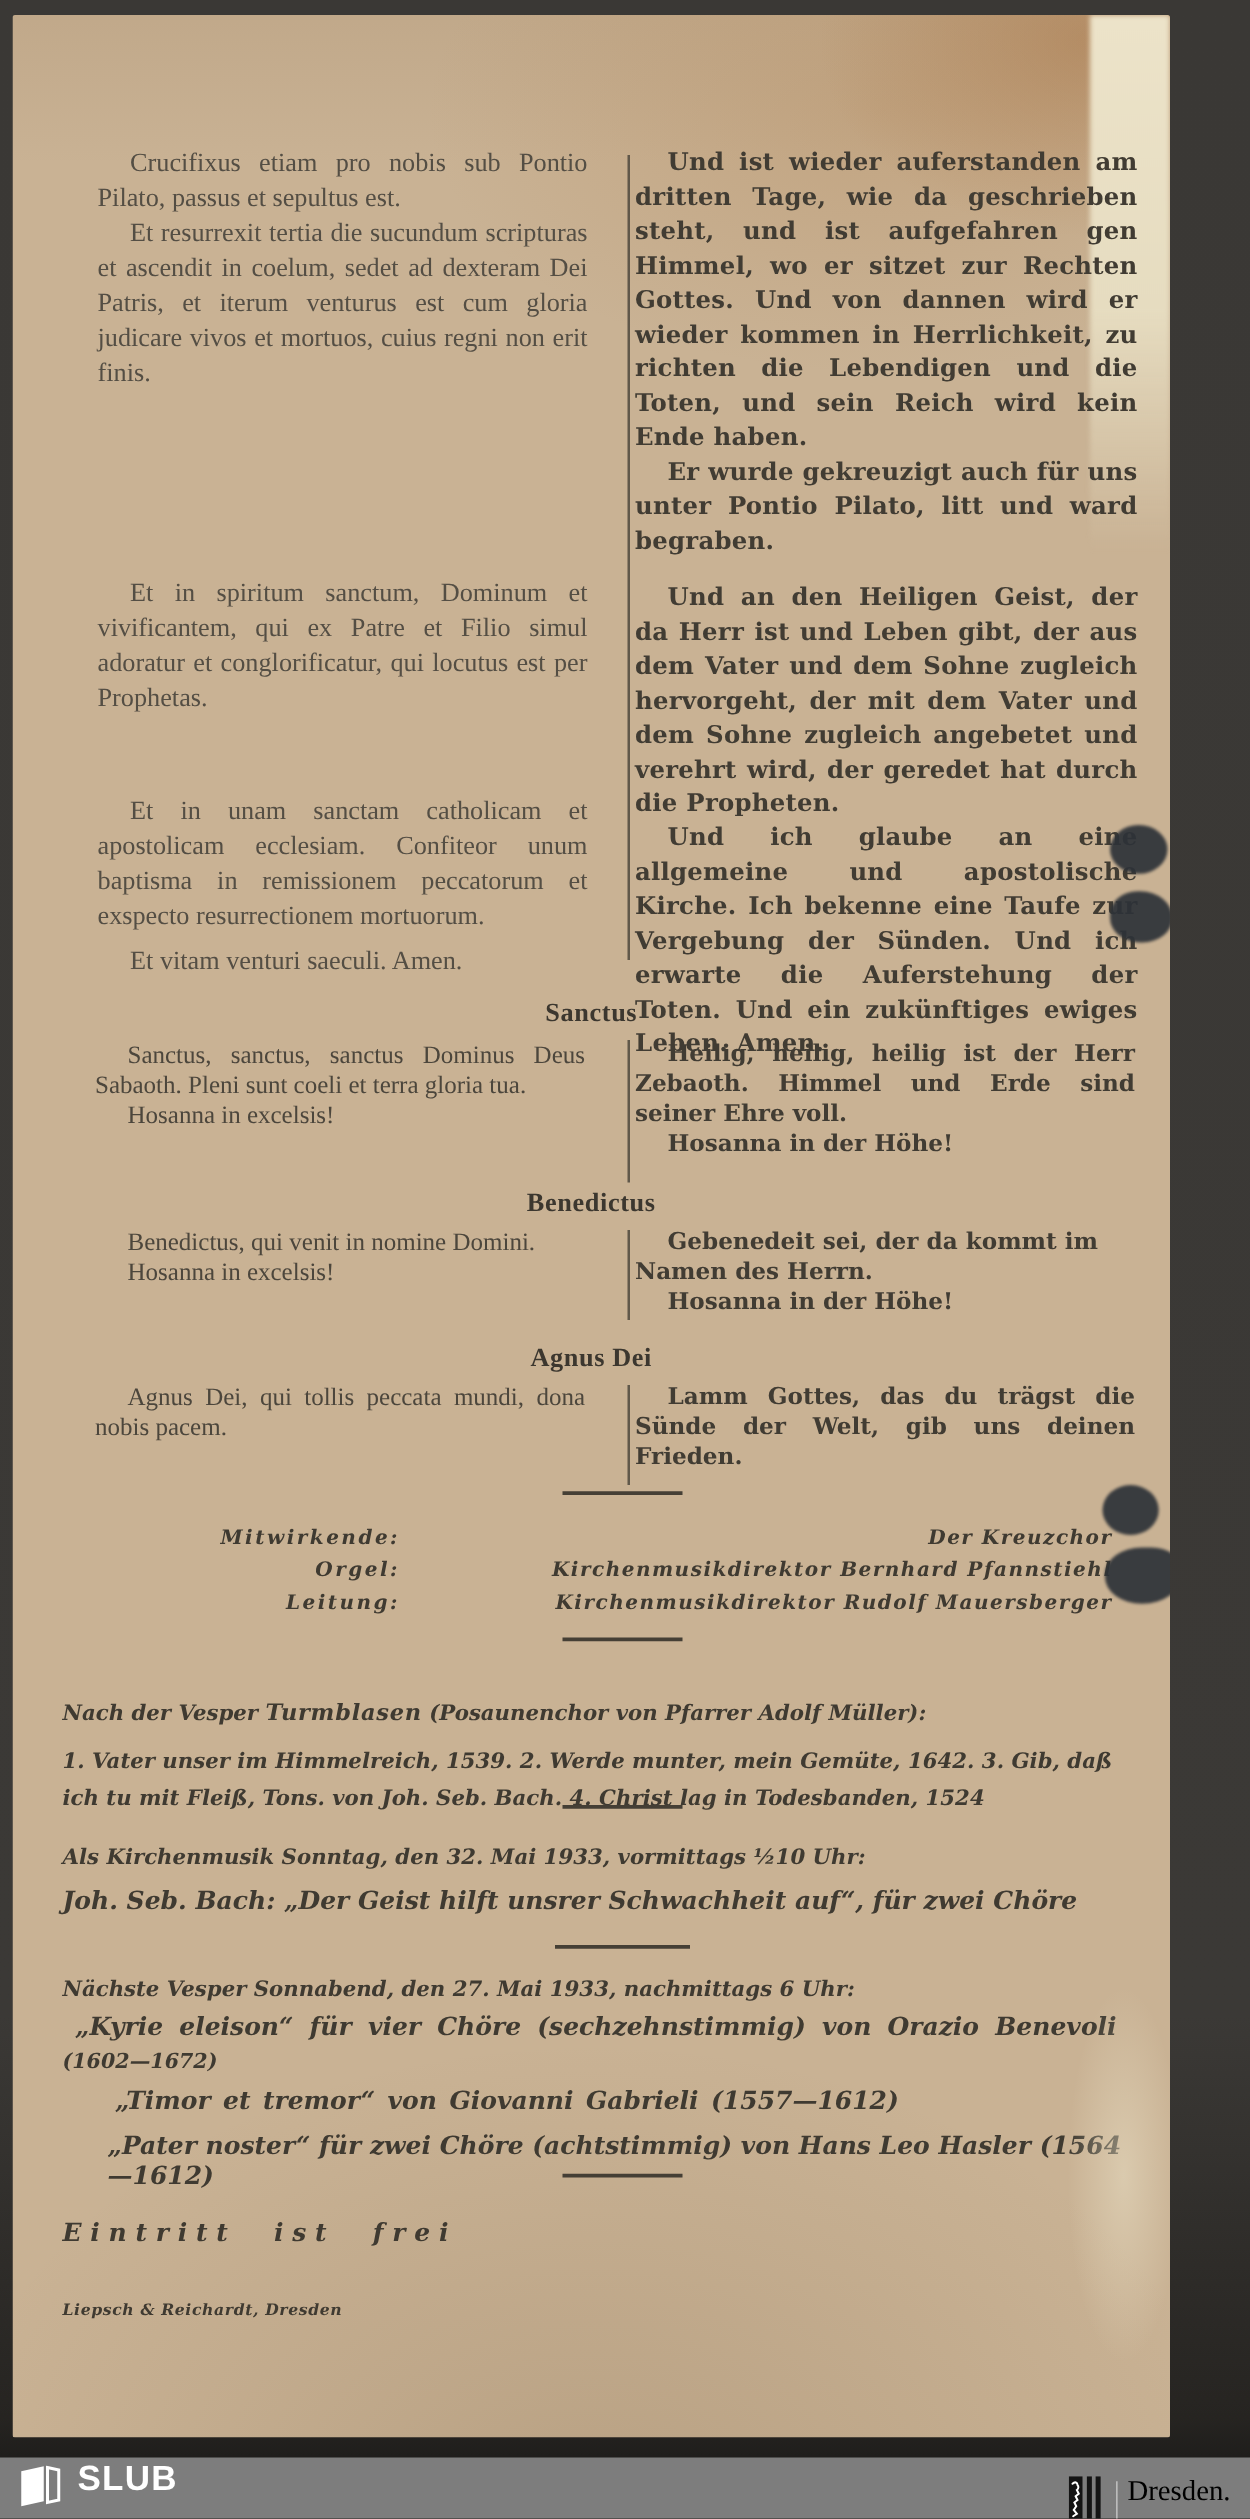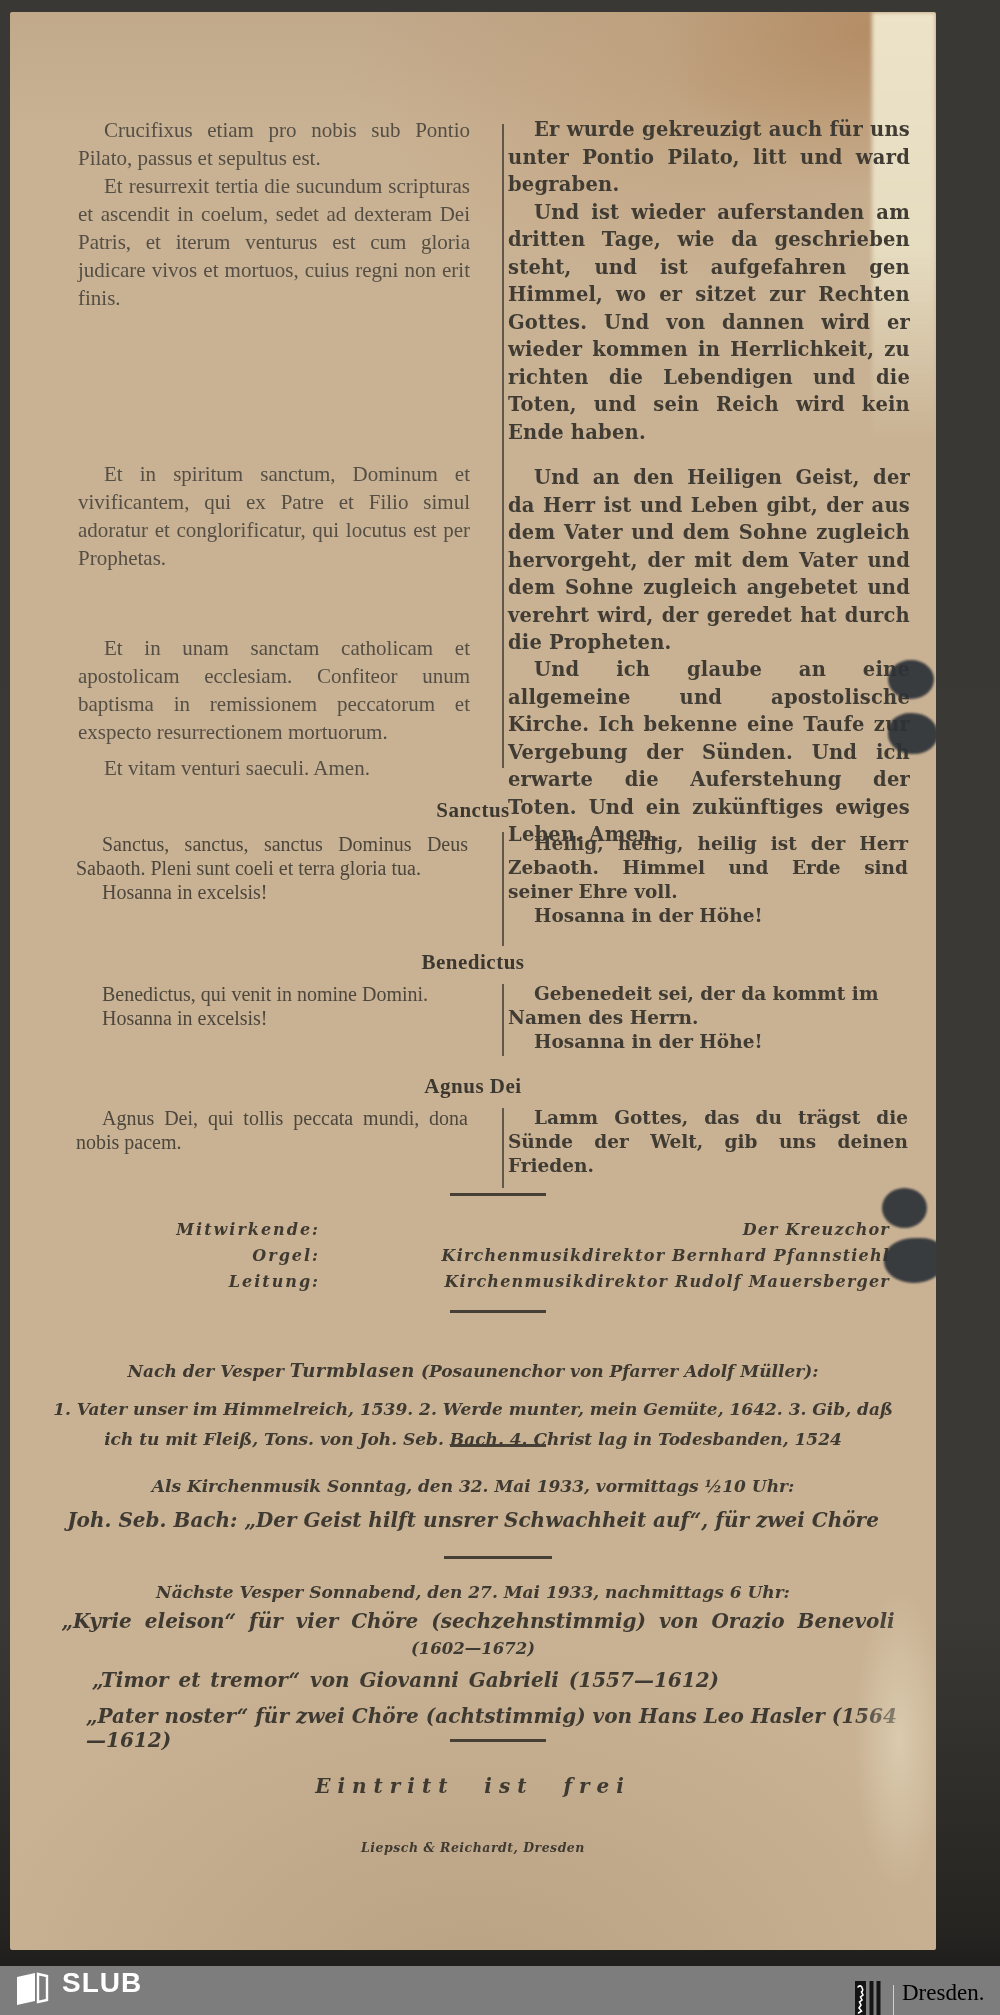--- a/index.html
+++ b/index.html
@@ -27,21 +27,21 @@
   .ger{font-family:"DejaVu Serif",serif;font-weight:700;color:#413c33;font-size:19.5px;
        line-height:27.5px;text-align:justify;letter-spacing:.2px;}
   .ind{text-indent:26px;}
   .vrule{position:absolute;width:2px;background:#4e483d;opacity:.85;}
   .hrule{position:absolute;height:3px;background:#453f35;}
   .heading{position:absolute;width:926px;text-align:center;font-family:"Liberation Serif",serif;
            font-weight:700;color:#3c372f;font-size:21px;letter-spacing:.5px;}
   .sec-lat{font-family:"Liberation Serif",serif;color:#4c463c;font-size:20px;line-height:24px;}
   .sec-ger{font-family:"DejaVu Serif",serif;font-weight:700;color:#413c33;font-size:18.5px;line-height:24px;}
   .frak{font-family:"DejaVu Serif",serif;font-weight:700;color:#3f3a31;font-style:italic;}
-  .center{text-align:center;}
+  .center{}
   .blot{position:absolute;background:#2d3238;border-radius:50%;filter:blur(1.2px);opacity:.92;}
   
   .mit-row{display:grid;grid-template-columns:250px 1fr;column-gap:8px;margin-bottom:7px;}
   .mit-label{text-align:right;letter-spacing:2px;}
   .mit-value{text-align:right;letter-spacing:1.2px;}
   
   .footer-bar{position:absolute;left:0;top:1966px;width:1000px;height:49px;background:#7d7d7d;}
   .slub-logo{position:absolute;left:14px;top:4px;display:flex;align-items:flex-start;cursor:pointer;}
   .slub-text{margin-left:12px;color:#fff;font-family:"Liberation Sans",sans-serif;}
   .slub-name{font-size:28px;font-weight:700;letter-spacing:1px;line-height:26px;}
@@ -58,22 +58,22 @@
 
   <div class="page">
 
     <div class="abs vrule" style="left:492px;top:112px;height:644px;"></div>
 
     <div class="abs lat" style="left:68px;top:104px;width:392px;">
       <div class="ind">Crucifixus etiam pro nobis sub Pontio Pilato, passus et sepultus est.</div>
       <div class="ind">Et resurrexit tertia die sucundum scripturas et ascendit in coelum, sedet ad dexteram Dei Patris, et iterum venturus est cum gloria judicare vivos et mortuos, cuius regni non erit finis.</div>
     </div>
     <div class="abs ger" style="left:498px;top:104px;width:402px;">
+      <div class="ind">Und ist wieder auferstanden am dritten Tage, wie da geschrieben steht, und ist aufgefahren gen Himmel, wo er sitzet zur Rechten Gottes. Und von dannen wird er wieder kommen in Herrlichkeit, zu richten die Lebendigen und die Toten, und sein Reich wird kein Ende haben.</div>
       <div class="ind">Er wurde gekreuzigt auch für uns unter Pontio Pilato, litt und ward begraben.</div>
-      <div class="ind">Und ist wieder auferstanden am dritten Tage, wie da geschrieben steht, und ist aufgefahren gen Himmel, wo er sitzet zur Rechten Gottes. Und von dannen wird er wieder kommen in Herrlichkeit, zu richten die Lebendigen und die Toten, und sein Reich wird kein Ende haben.</div>
     </div>
 
     <div class="abs lat ind" style="left:68px;top:448px;width:392px;">Et in spiritum sanctum, Dominum et vivificantem, qui ex Patre et Filio simul adoratur et conglorificatur, qui locutus est per Prophetas.</div>
     <div class="abs ger ind" style="left:498px;top:452px;width:402px;">Und an den Heiligen Geist, der da Herr ist und Leben gibt, der aus dem Vater und dem Sohne zugleich hervorgeht, der mit dem Vater und dem Sohne zugleich angebetet und verehrt wird, der geredet hat durch die Propheten.</div>
 
     <div class="abs lat ind" style="left:68px;top:622px;width:392px;">Et in unam sanctam catholicam et apostolicam ecclesiam. Confiteor unum baptisma in remissionem peccatorum et exspecto resurrectionem mortuorum.</div>
     <div class="abs ger ind" style="left:498px;top:644px;width:402px;">Und ich glaube an eine allgemeine und apostolische Kirche. Ich bekenne eine Taufe zur Vergebung der Sünden. Und ich erwarte die Auferstehung der Toten. Und ein zukünftiges ewiges Leben. Amen.</div>
 
     <div class="abs lat ind" style="left:68px;top:742px;width:392px;font-family:Liberation Serif, serif;">Et vitam venturi saeculi. Amen.</div>
 

